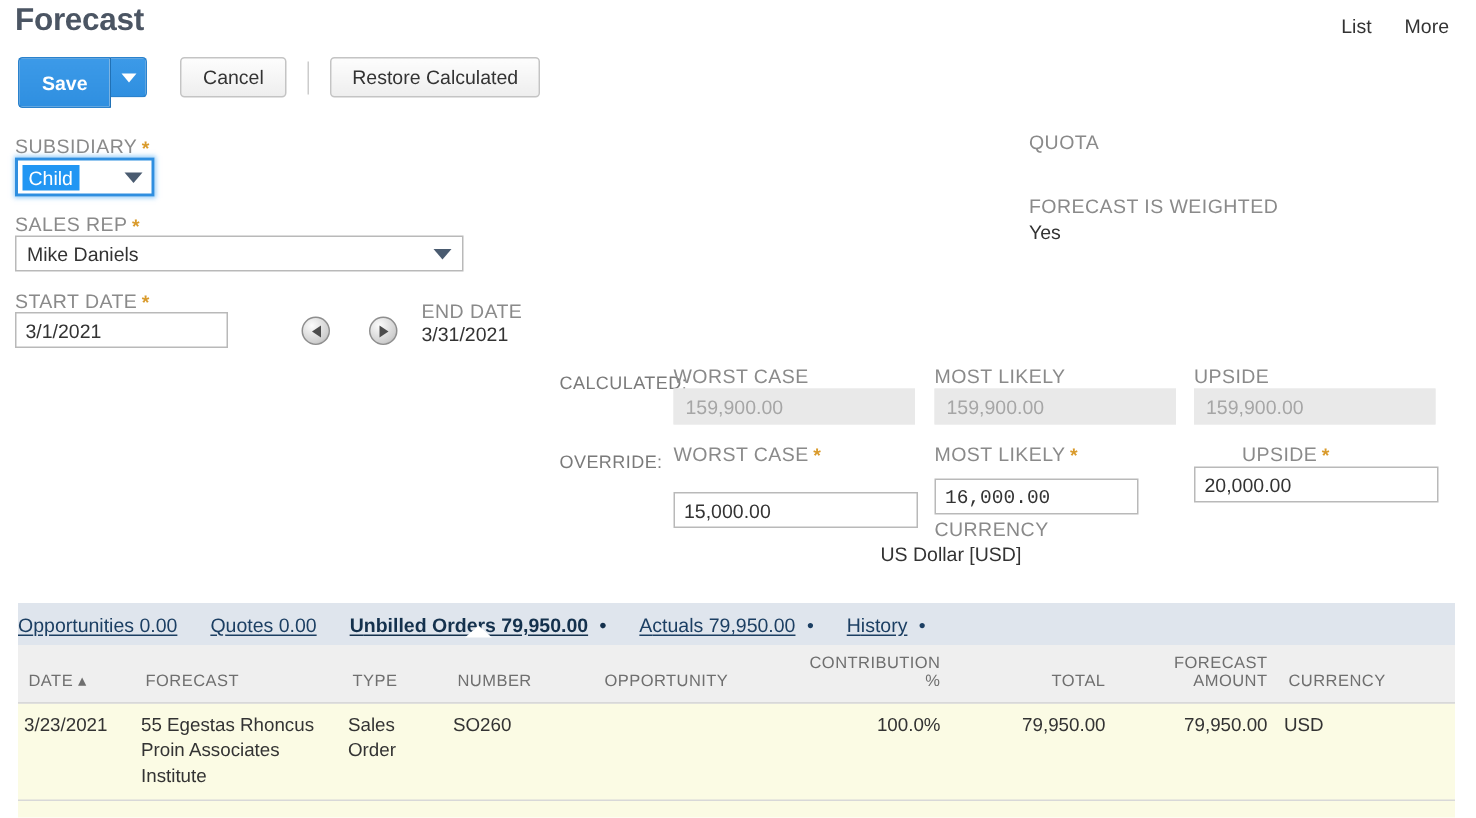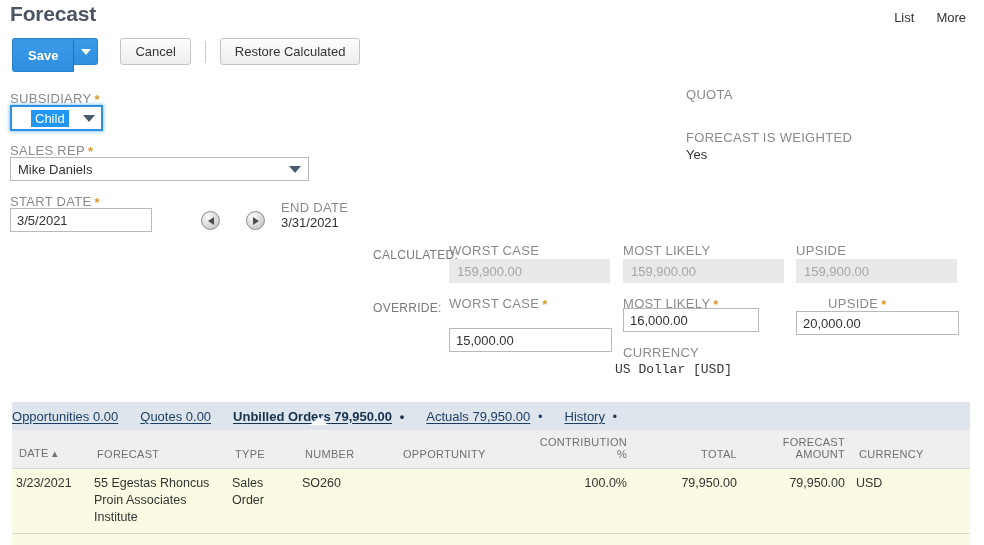--- a/index.html
+++ b/index.html
@@ -89,21 +89,21 @@
     border-top: 7px solid #4a5b70;
   }
   .static-val { font-size: 13px; color: #333; }
 
   
   #subsidiary-select {
     position: absolute; left: 10px; top: 105px; width: 93px;
     border: 2px solid #2f8fe0; box-shadow: 0 0 3px 1px rgba(66,165,245,.55);
     background: #fff; height: 26px;
     display: flex; align-items: center; justify-content: space-between;
-    padding: 0 6px 0 16px; cursor: pointer;
+    padding: 0 6px 0 0; cursor: pointer;
   }
   #subsidiary-value {
     background: #2196f3; color: #ffffff; font-size: 13px;
     padding: 1px 4px; margin-left: 3px;
   }
 
   
   .circ-btn {
     width: 19px; height: 19px; border-radius: 50%;
     background: radial-gradient(circle at 35% 30%, #fcfcfc, #cfcfcf 70%, #a8a8a8 100%);
@@ -215,21 +215,21 @@
   <span class="fld-label">SALES REP</span><span class="req">*</span>
 </div>
 <div class="select-box" style="position:absolute;left:10px;top:157px;width:299px;">
   <span>Mike Daniels</span>
   <span class="caret-dark"></span>
 </div>
 
 <div style="position:absolute;left:10px;top:192px;">
   <span class="fld-label">START DATE</span><span class="req">*</span>
 </div>
-<div class="txt-input" style="position:absolute;left:10px;top:208px;width:142px;">3/5/2021</div>
+<div class="txt-input" style="position:absolute;left:10px;top:208px;width:142px;">3/1/2021</div>
 
 <div class="circ-btn" style="position:absolute;left:201px;top:211px;">
   <span class="tri-left"></span>
 </div>
 <div class="circ-btn" style="position:absolute;left:246px;top:211px;">
   <span class="tri-right"></span>
 </div>
 
 <div class="fld-label" style="position:absolute;left:281px;top:200px;">END DATE</div>
 <div class="static-val" style="position:absolute;left:281px;top:215px;">3/31/2021</div>
@@ -254,29 +254,29 @@
 <div class="fld-label" style="position:absolute;left:373px;top:301px;font-size:12px;color:#7a7a7a;">OVERRIDE:</div>
 
 <div style="position:absolute;left:449px;top:294px;">
   <span class="fld-label">WORST CASE</span><span class="req">*</span>
 </div>
 <div class="txt-input" style="position:absolute;left:449px;top:328px;width:163px;">15,000.00</div>
 
 <div style="position:absolute;left:623px;top:294px;">
   <span class="fld-label">MOST LIKELY</span><span class="req">*</span>
 </div>
-<div class="txt-input" style="position:absolute;left:623px;top:308px;width:136px;">16,000.00</div>
+<div class="txt-input" style="position:absolute;left:623px;top:319px;width:136px;font-family:Liberation Mono, monospace;">16,000.00</div>
 
 <div style="position:absolute;left:796px;top:294px;margin-left:32px;">
   <span class="fld-label">UPSIDE</span><span class="req">*</span>
 </div>
 <div class="txt-input" style="position:absolute;left:796px;top:311px;width:163px;">20,000.00</div>
 
 <div class="fld-label" style="position:absolute;left:623px;top:345px;">CURRENCY</div>
-<div class="static-val" style="position:absolute;left:615px;top:362px;font-family:Liberation Mono, monospace;">US Dollar [USD]</div>
+<div class="static-val" style="position:absolute;left:587px;top:362px;">US Dollar [USD]</div>
 
 <div id="tabstrip-tail"></div>
 <div id="sublist-tabs">
     <div class="tab"><span class="ak">O</span><span class="txt">pportunities 0.00</span></div>
     <div class="tab"><span class="ak">Q</span><span class="txt">uotes 0.00</span></div>
     <div class="tab active"><span class="ak">U</span><span class="txt">nbilled Orders 79,950.00</span><span class="plain dot"> •</span><span id="tab-pointer"></span></div>
     <div class="tab"><span class="ak">A</span><span class="txt">ctuals 79,950.00</span><span class="plain dot"> •</span></div>
     <div class="tab"><span class="ak">H</span><span class="txt">istory</span><span class="plain dot"> •</span></div>
   </div>
 

